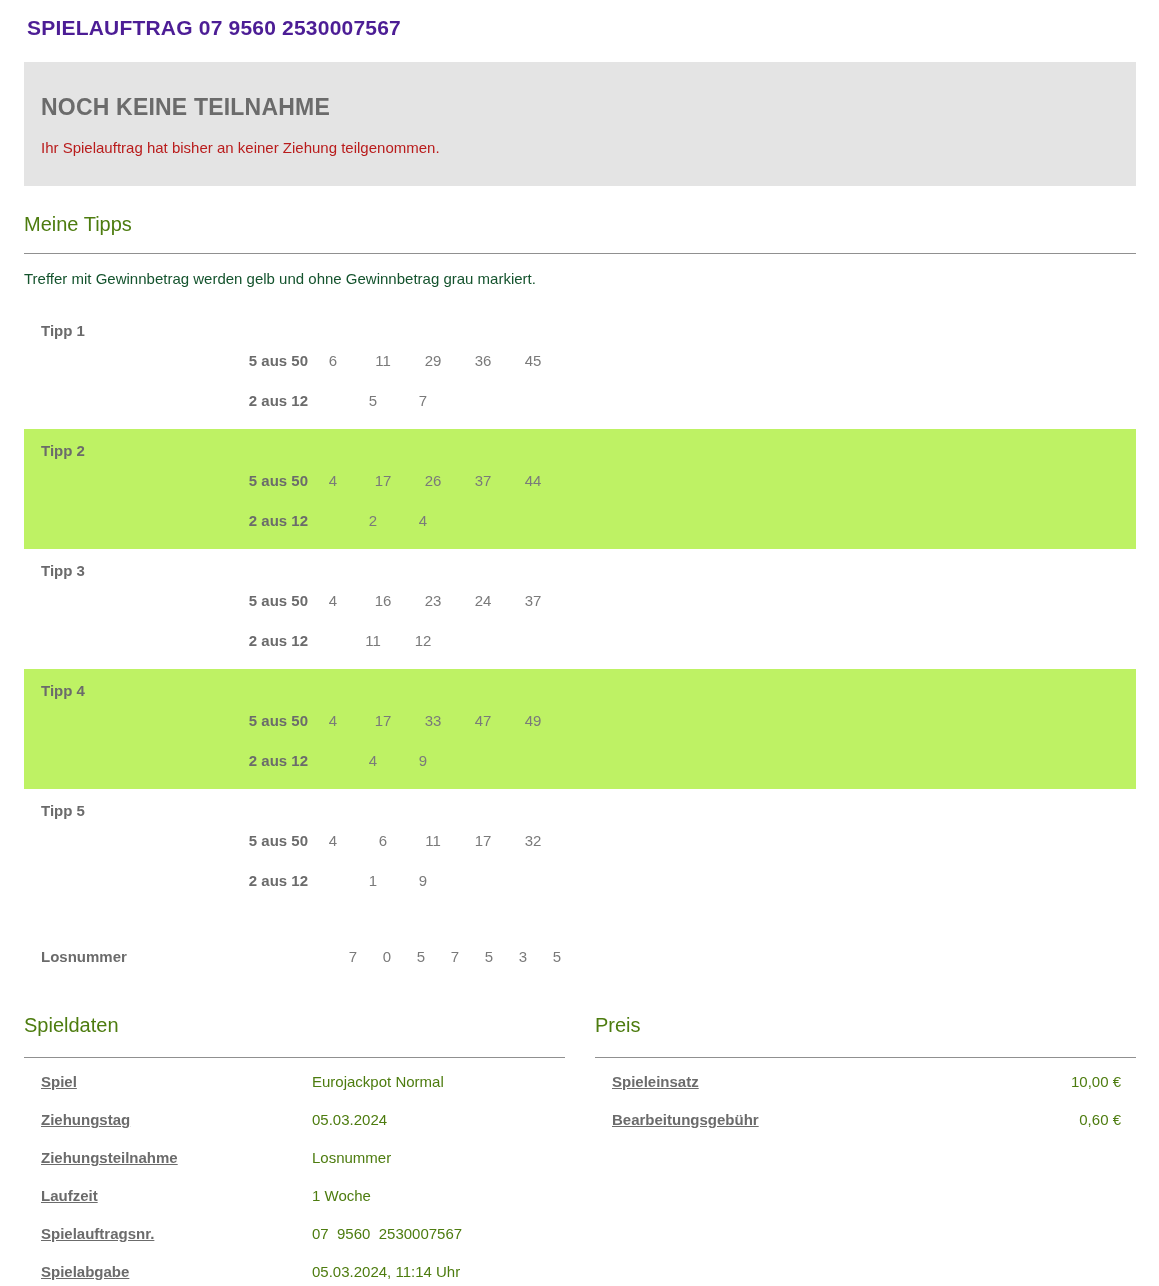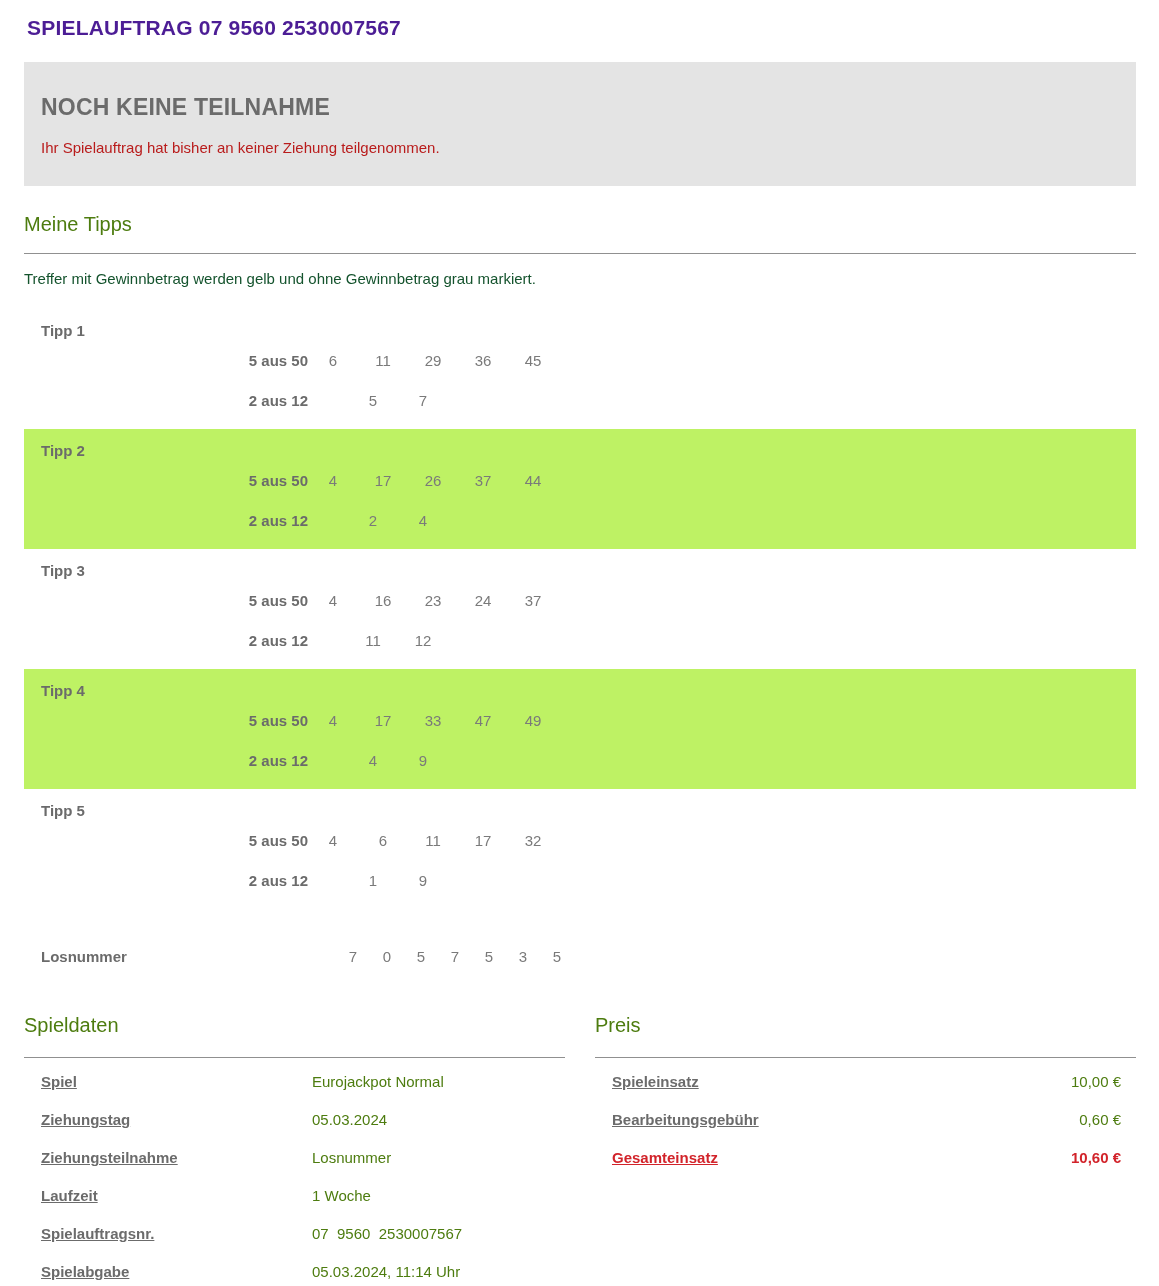--- a/index.html
+++ b/index.html
@@ -328,22 +328,18 @@
       <hr class="divider">
       <div class="kv-list">
         <div class="kv-row align-right">
           <div class="kv-label">Spieleinsatz</div>
           <div class="kv-value">10,00 €</div>
         </div>
         <div class="kv-row align-right">
           <div class="kv-label">Bearbeitungsgebühr</div>
           <div class="kv-value">0,60 €</div>
         </div>
-        <div class="kv-row align-right total">
-          <div class="kv-label">Gesamteinsatz</div>
-          <div class="kv-value">10,60 €</div>
-        </div>
       </div>
     </div>
 
   </div>
 
 </div>
 
 </body></html>

